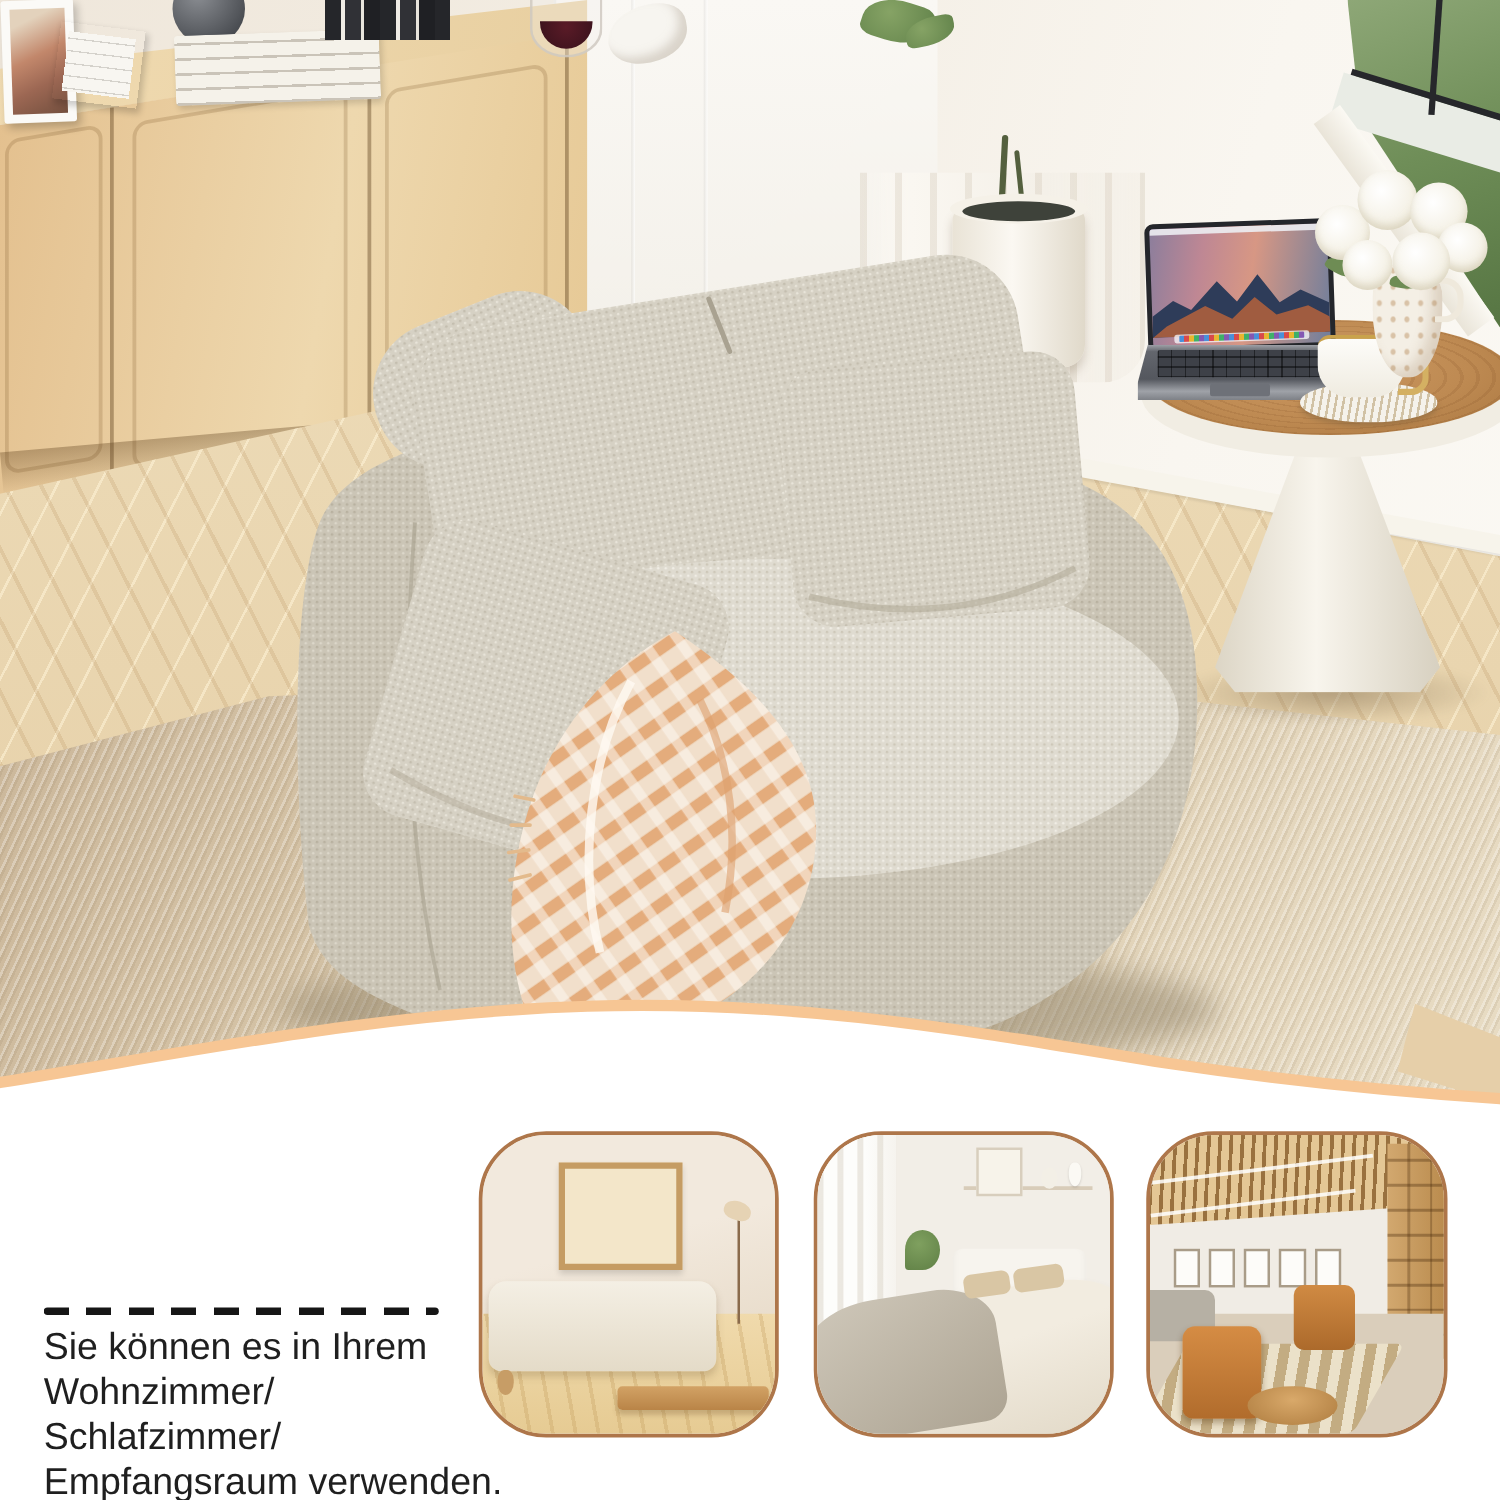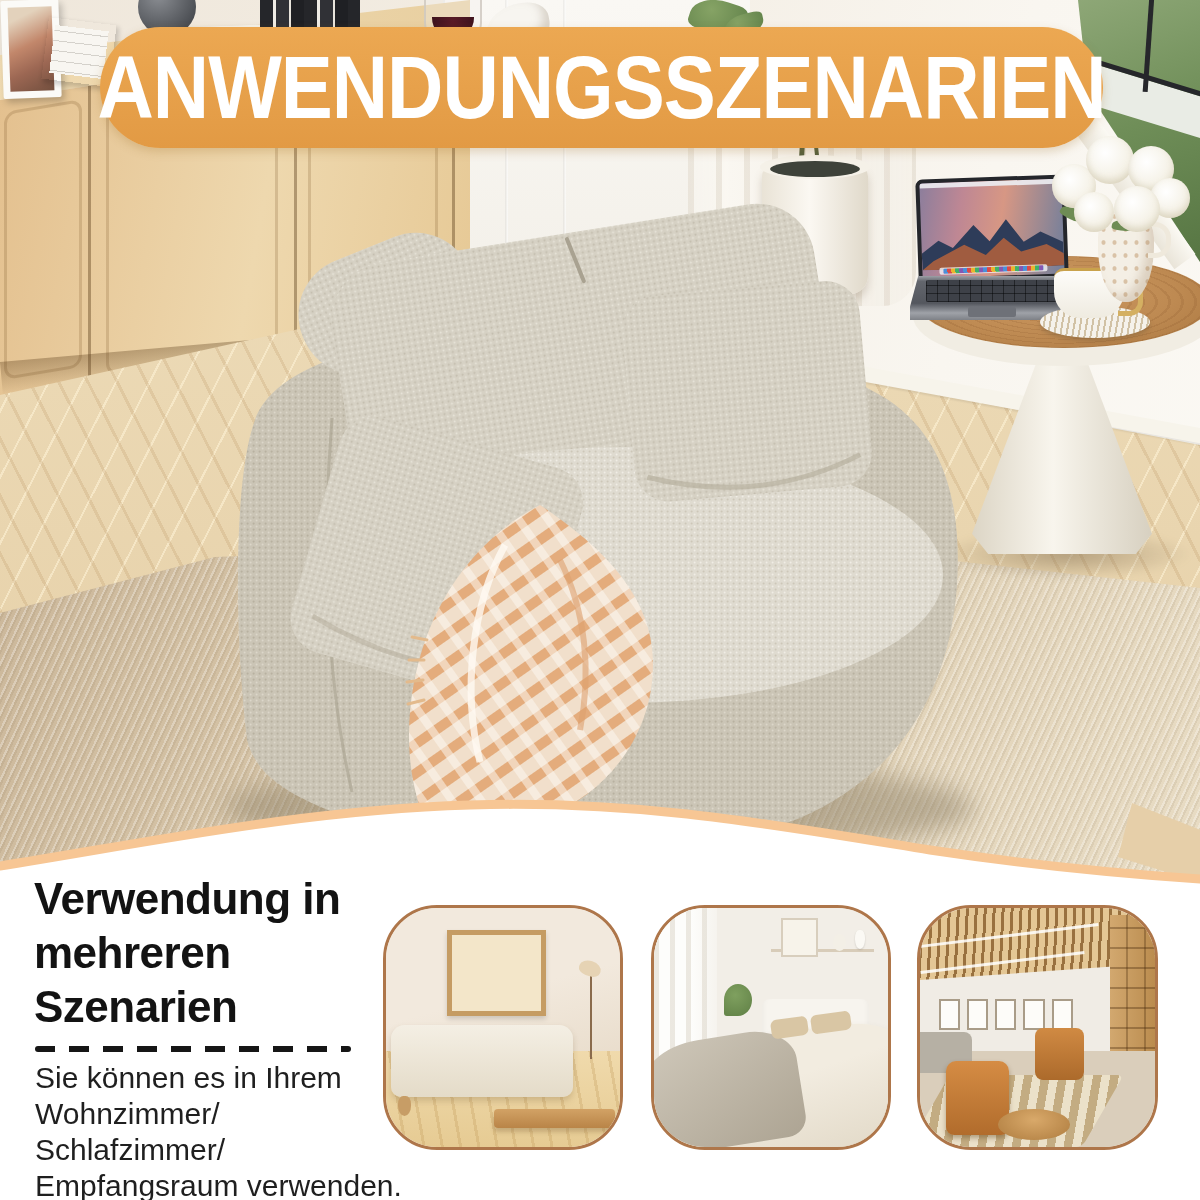--- a/index.html
+++ b/index.html
@@ -364,34 +364,28 @@
           <line x1="528" y1="824" x2="534" y2="840"></line>
             <line x1="540" y1="819" x2="547" y2="834"></line>
           <line x1="424" y1="700" x2="408" y2="704"></line>
             <line x1="423" y1="680" x2="407" y2="682"></line>
           <line x1="424" y1="660" x2="409" y2="660"></line>
             <line x1="427" y1="640" x2="412" y2="637"></line>
         </g>
       </g>
     </svg>
 
-    <div class="abs banner">
-      <span class="banner-label">ANWENDUNGSSZENARIEN</span>
-    </div>
   </div>
 
   <div class="abs bottom-bg"></div>
   <svg class="abs wave" width="1200" height="121" viewBox="0 0 1200 121">
     <path d="M0,86 C140,64 300,30 470,25 C640,20 770,44 930,70 C1050,88 1140,95 1200,99 L1200,121 L0,121 Z" fill="#FFFFFF"></path>
     <path d="M0,86 C140,64 300,30 470,25 C640,20 770,44 930,70 C1050,88 1140,95 1200,99" fill="none" stroke="#F7C694" stroke-width="9" stroke-linecap="round"></path>
   </svg>
 
-  <div class="abs info-heading">Verwendung in
-mehreren
-Szenarien</div>
   <div class="abs dashes"></div>
   <div class="abs info-desc">Sie können es in Ihrem
 Wohnzimmer/
 Schlafzimmer/
 Empfangsraum verwenden.</div>
 
   <div class="thumb" id="t1">
     <div class="abs t1-wall"></div>
     <div class="abs t1-floor"></div>
     <div class="abs t1-art"></div>

